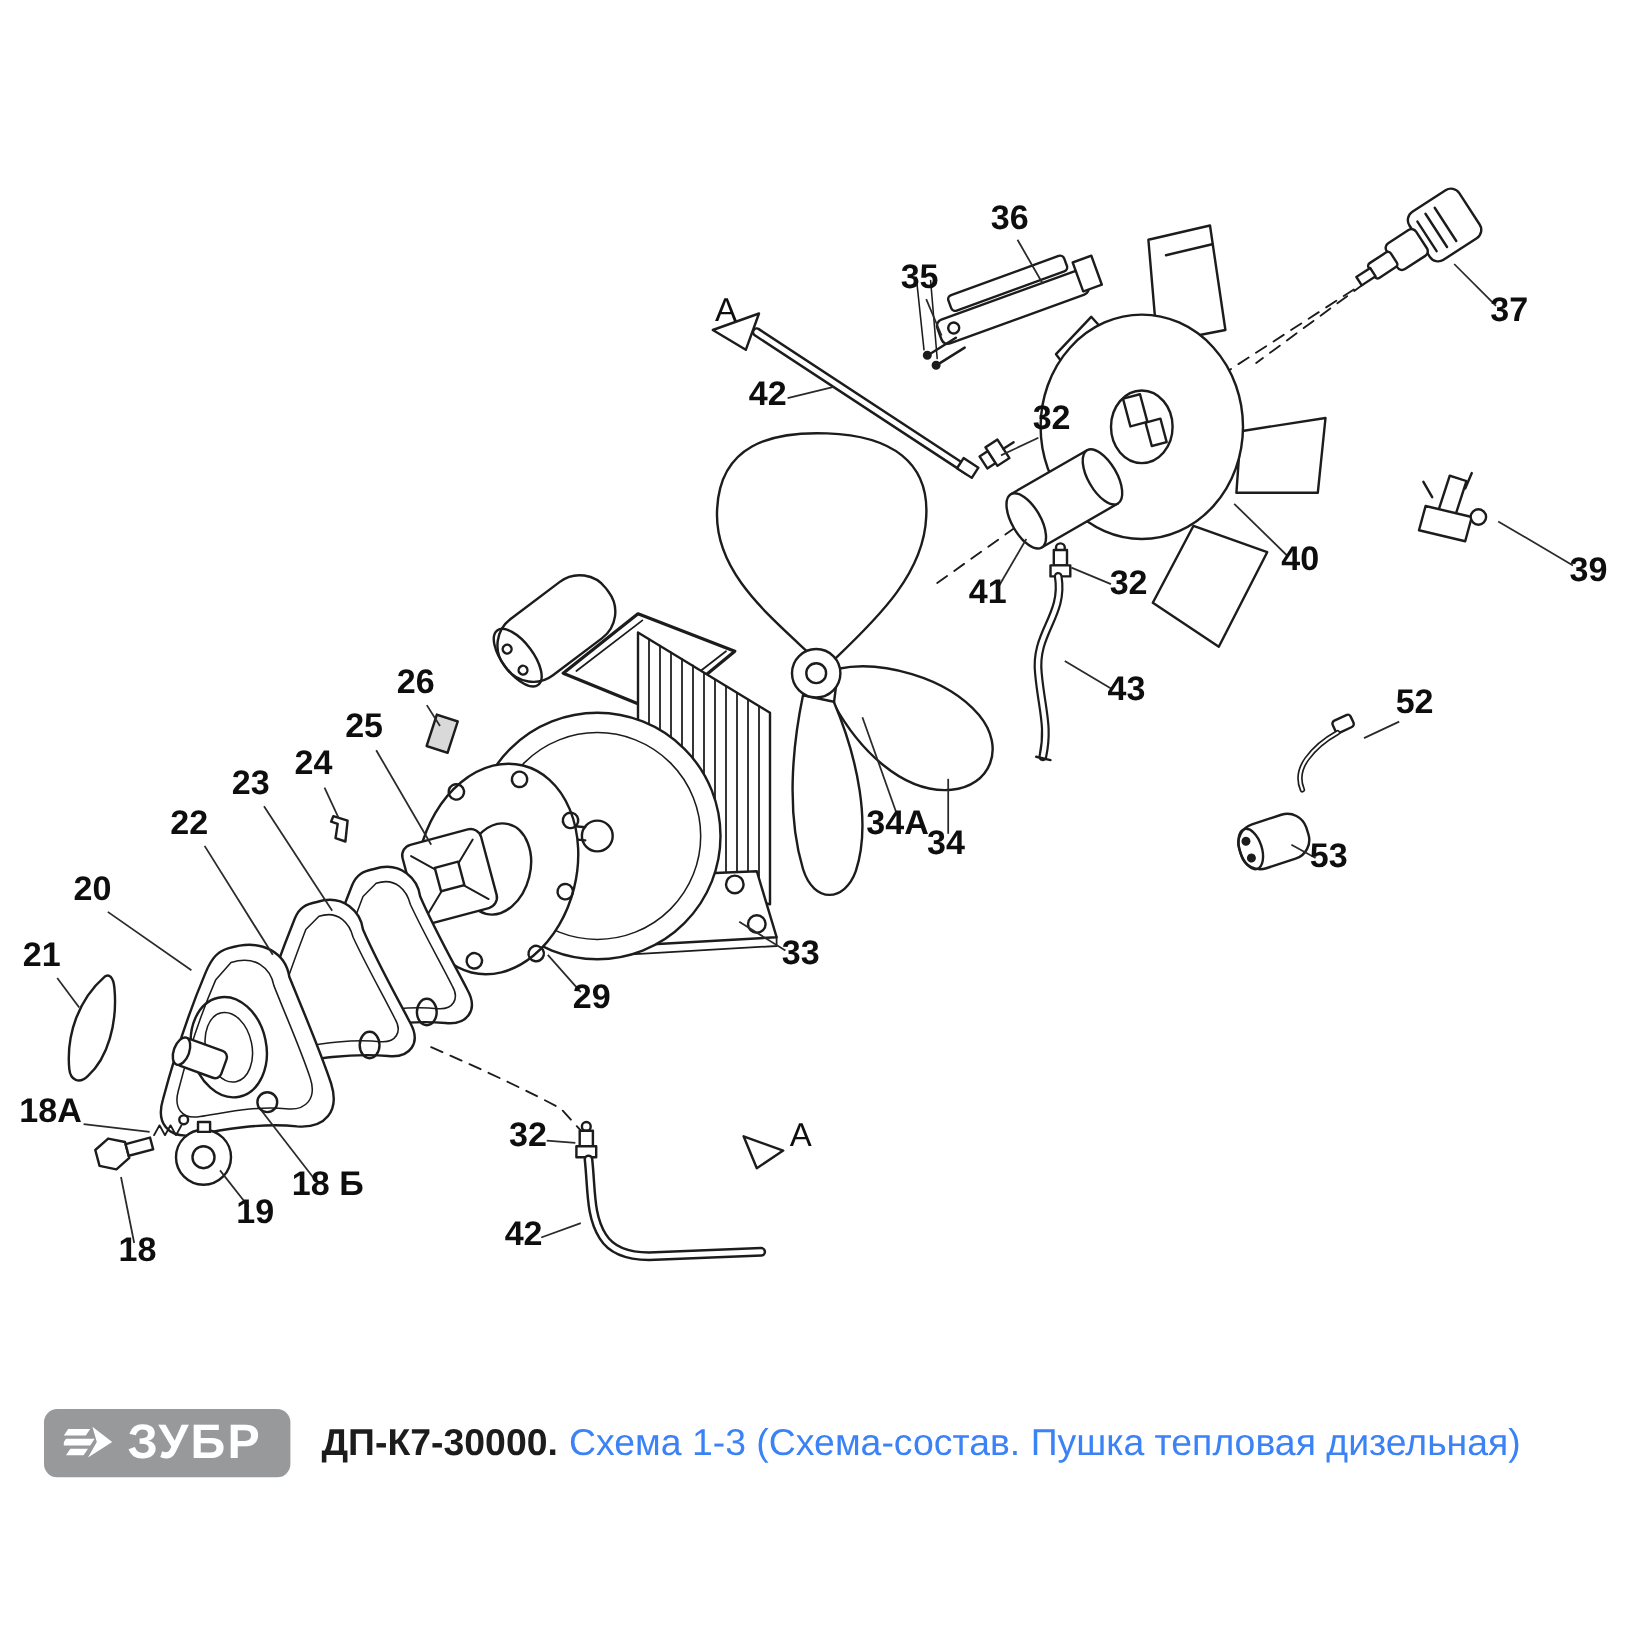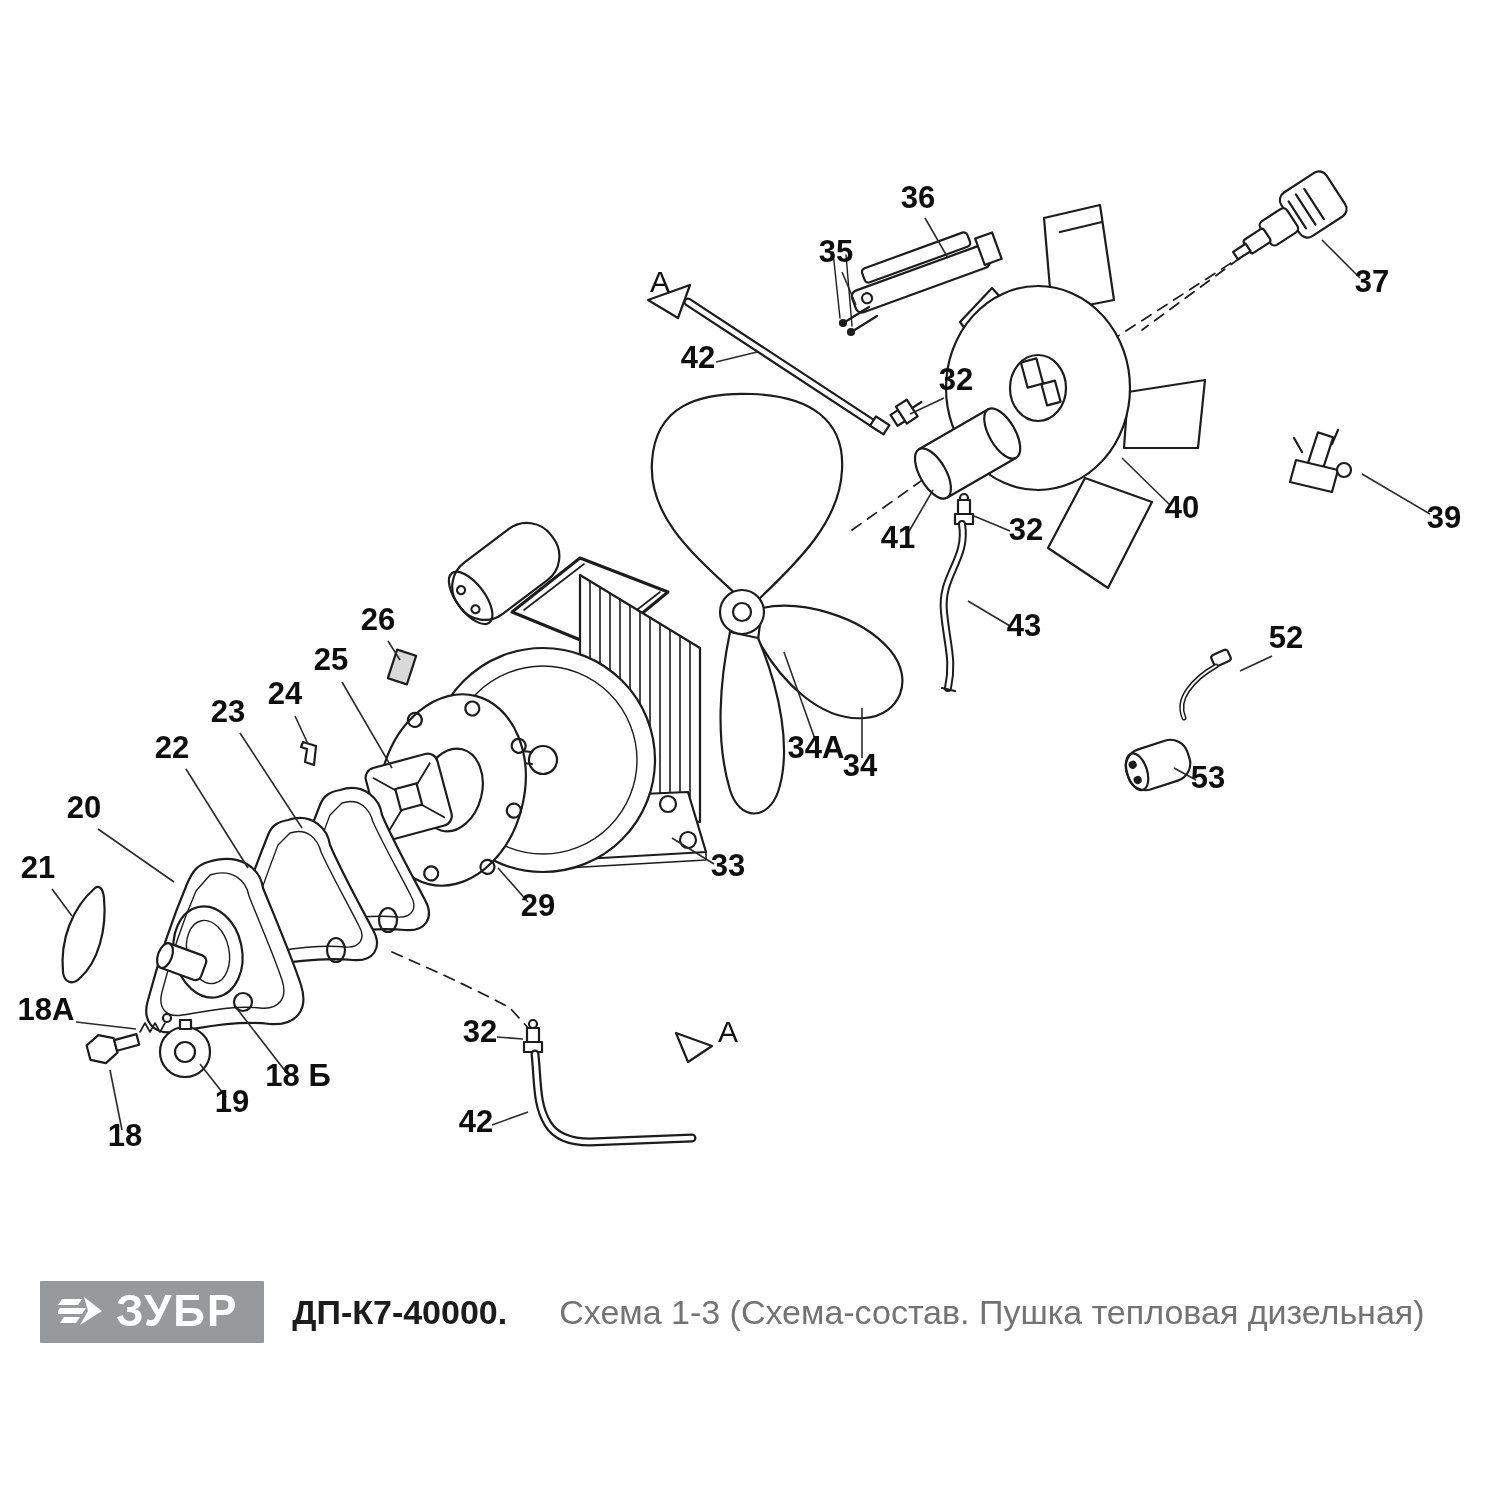--- a/index.html
+++ b/index.html
@@ -5,27 +5,27 @@
   html,body{margin:0;padding:0;background:#fff;}
   .page{position:relative;width:1500px;height:1362px;background:#fff;overflow:hidden;
         font-family:"Liberation Sans",sans-serif;}
   svg text{user-select:none;}
   .lbl{font-family:"Liberation Sans",sans-serif;font-size:31px;font-weight:bold;
        fill:#0e0e0e;text-anchor:middle;}
   .lbl.light{font-weight:normal;font-size:30px;}
   .leader{stroke:#2a2a2a;stroke-width:1.6;}
   .footer{position:absolute;left:0;right:0;bottom:0;height:84px;
           display:flex;align-items:center;gap:28px;padding:0 0 8px 40px;}
-  .logo{display:flex;align-items:center;gap:12px;background:#97999b;border-radius:1px;
+  .logo{display:flex;align-items:center;gap:12px;background:#97999b;border-radius:12px;
         padding:8px 26px 10px 18px;color:#fff;font-weight:bold;font-size:44px;
         letter-spacing:2px;line-height:1;}
   .logo-icon{display:flex;align-items:center;}
   .caption{font-size:34px;color:#1c1c1c;white-space:nowrap;}
   .caption .model{font-weight:bold;margin-right:10px;}
-  .caption .subtitle{font-weight:normal;color:#737373;margin-left:42px;}
+  .caption .subtitle{font-weight:normal;color:#3b82f6;}
 </style>
 </head>
 <body>
 
 <div class="page">
 
   <svg viewBox="0 0 1500 1500" width="1500" height="1500" xmlns="http://www.w3.org/2000/svg">
 
     <g stroke="#1c1c1c" stroke-width="2.2" fill="none" stroke-linecap="round" stroke-linejoin="round">
 
@@ -310,17 +310,17 @@
     <div class="logo">
       <span class="logo-icon">
         <svg width="46" height="40" viewBox="0 0 46 40">
           <path d="M4,8 h20 l-4,6 h-20 z M2,17 h26 l-4,6 h-26 z M6,26 h16 l-4,6 h-16 z" fill="#ffffff"></path>
           <path d="M26,6 L44,20 L22,34 L30,20 Z" fill="#ffffff"></path>
         </svg>
       </span>
       <span>ЗУБР</span>
     </div>
     <div class="caption">
-      <span class="model">ДП-К7-40000.</span><span class="subtitle">Схема 1-3 (Схема-состав. Пушка тепловая дизельная)</span>
+      <span class="model">ДП-К7-30000.</span><span class="subtitle">Схема 1-3 (Схема-состав. Пушка тепловая дизельная)</span>
     </div>
   </div>
 
 </div>
 
 </body></html>

